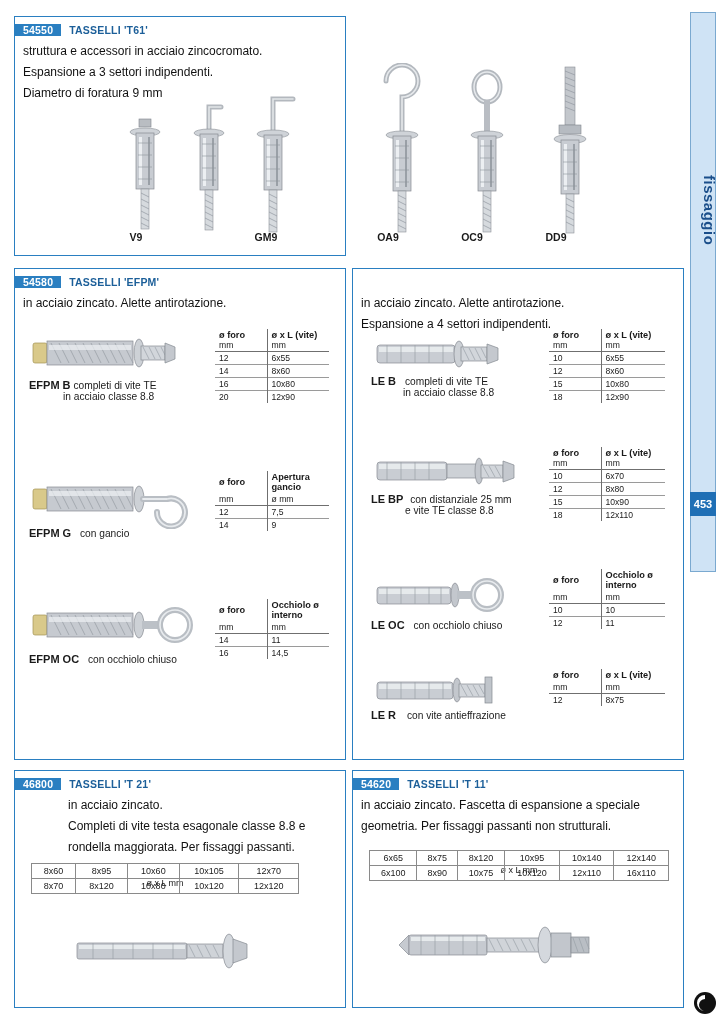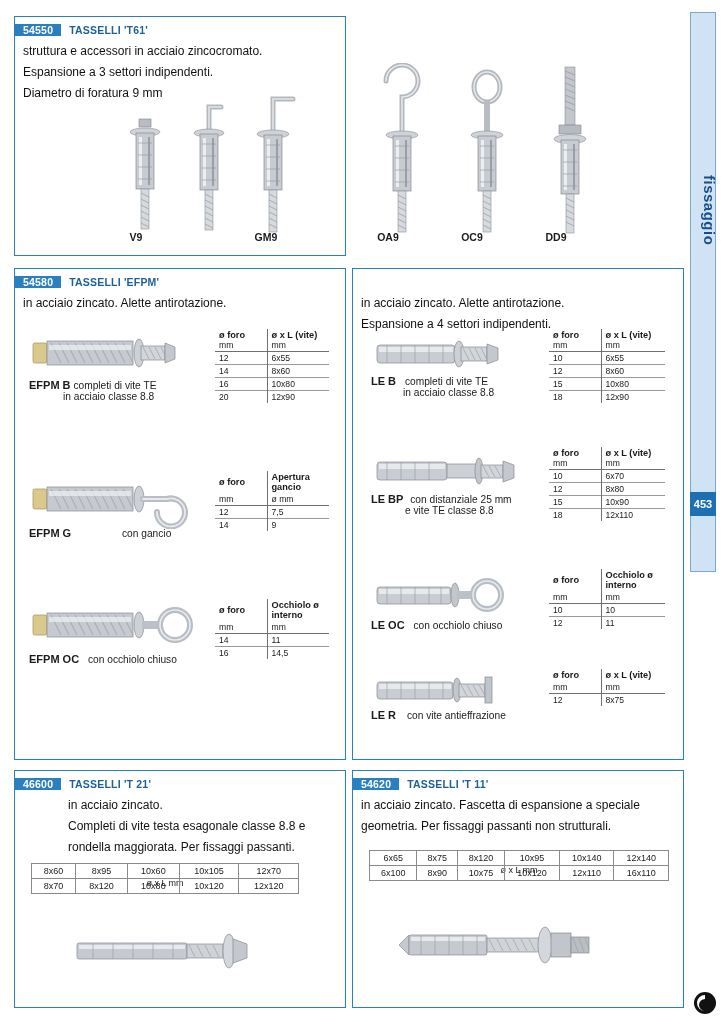--- a/index.html
+++ b/index.html
@@ -230,21 +230,21 @@
       <rect x="4" y="20" width="14" height="20" rx="2" fill="#d9c98a" stroke="#a39355" stroke-width="0.7"></rect>
       <rect x="18" y="18" width="86" height="24" fill="#c6cad0" stroke="#868b92" stroke-width="0.7"></rect>
       <path d="M22 20 l10 20 M30 20 l10 20 M38 20 l10 20 M46 20 l10 20 M54 20 l10 20 M62 20 l10 20 M70 20 l10 20 M78 20 l10 20 M86 20 l10 20 M94 20 l10 20" stroke="#9aa0a7" stroke-width="0.8"></path>
       <rect x="20" y="22" width="82" height="5" fill="#eef1f3" opacity="0.7"></rect>
       <ellipse cx="110" cy="30" rx="5" ry="13" fill="#cdd1d6" stroke="#868b92" stroke-width="0.7"></ellipse>
       <path d="M114 30 h24 a14 14 0 1 1 -10 13" fill="none" stroke="#b9bec4" stroke-width="6" stroke-linecap="round"></path>
       <path d="M114 30 h24 a14 14 0 1 1 -10 13" fill="none" stroke="#e8ebee" stroke-width="1.8" stroke-linecap="round"></path>
     </svg>
     <div class="lbl" style="position:absolute; left:14px; top:258px;">
       <b>EFPM G</b>
-      <span style="padding-left:6px;margin-left:42px;">con gancio</span>
+      <span style="padding-left:6px;">con gancio</span>
     </div>
 
     <table class="spec" style="position:absolute; left:200px; top:202px;">
       <tbody>
           <tr>
         <td class="hd" style="width:52px;"><b>ø foro</b></td>
         <td class="hd vline" style="width:62px;" rowspan="1"><b>Apertura gancio</b></td>
       </tr>
       <tr class="thead-line">
         <td class="hd">mm</td>
@@ -447,21 +447,21 @@
       <tr>
             <td>12</td>
             <td class="vline">8x75</td>
           </tr>
     </tbody>
       </table>
   </div>
 
   <div class="panel" style="left:14px; top:770px; width:332px; height:238px;">
     <div class="panel-head">
-      <div class="code">46600</div>
+      <div class="code">46800</div>
       <div class="ptitle">TASSELLI 'T 21'</div>
     </div>
     <div class="pbody">
       <div class="desc" style="white-space:pre-line;margin-left:45px;">in acciaio zincato.
 Completi di vite testa esagonale classe 8.8 e rondella maggiorata. Per fissaggi passanti.</div>
     </div>
 
     <div class="gridcap" style="position:absolute; left:16px; top:79px; width:268px;">ø x L mm</div>
     <table class="grid" style="position:absolute; left:16px; top:92px; width:268px;">
       <tbody>

